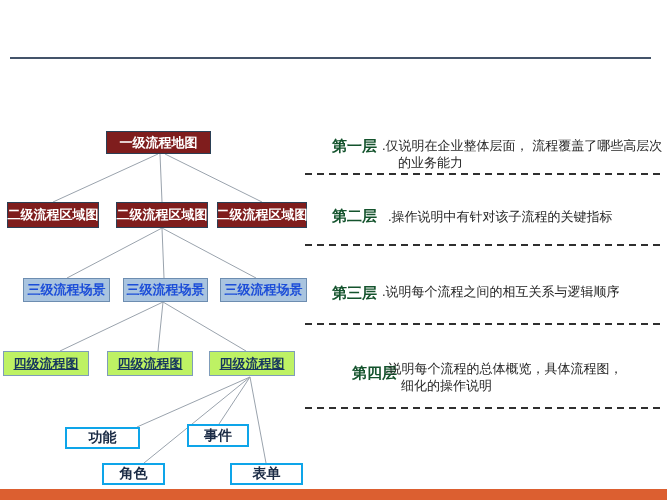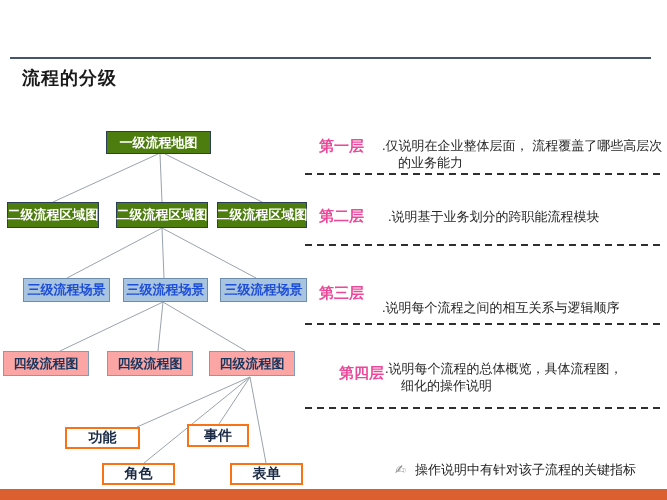--- a/index.html
+++ b/index.html
@@ -6,61 +6,60 @@
   .slide{
     position:relative;width:667px;height:500px;background:#ffffff;
     font-family:"Liberation Sans","DejaVu Sans",sans-serif;overflow:hidden;
   }
   .top-rule{position:absolute;left:10px;top:57px;width:641px;height:2px;background:#44546A;}
   .title{position:absolute;left:22px;top:66px;margin:0;font-size:18px;font-weight:bold;color:#1a1a1a;letter-spacing:1px;}
   svg.overlay{position:absolute;left:0;top:0;width:667px;height:500px;}
 
   .tbox{position:absolute;display:flex;align-items:center;justify-content:center;
         font-weight:bold;text-align:center;box-sizing:border-box;white-space:nowrap;}
-  .lvl-dark{background:#4d7c0f;border:1px solid #2a3f55;color:#ffffff;font-size:13px;}
+  .lvl-dark{background:#7f1d1d;border:1px solid #2a3f55;color:#ffffff;font-size:13px;}
   .lvl-mid{background:#A9C4DF;border:1px solid #6d8db0;color:#1d4ed8;font-size:13px;}
-  .lvl-light{background:#fca5a5;border:1px solid #7f9cba;color:#17375E;font-size:13px;}
-  .lvl-white{background:#ffffff;border:2px solid #f97316;color:#1b2b45;font-size:14px;}
+  .lvl-light{background:#bef264;border:1px solid #7f9cba;color:#17375E;font-size:13px;text-decoration:underline;}
+  .lvl-white{background:#ffffff;border:2px solid #0ea5e9;color:#1b2b45;font-size:14px;}
 
   .b-l1{left:106px;top:131px;width:105px;height:23px;}
   .b-l2a{left:7px;top:202px;width:92px;height:26px;}
   .b-l2b{left:116px;top:202px;width:92px;height:26px;}
   .b-l2c{left:217px;top:202px;width:90px;height:26px;}
   .b-l3a{left:23px;top:278px;width:87px;height:24px;}
   .b-l3b{left:123px;top:278px;width:85px;height:24px;}
   .b-l3c{left:220px;top:278px;width:87px;height:24px;}
   .b-l4a{left:3px;top:351px;width:86px;height:25px;}
   .b-l4b{left:107px;top:351px;width:86px;height:25px;}
   .b-l4c{left:209px;top:351px;width:86px;height:25px;}
   .b-fn{left:65px;top:427px;width:75px;height:22px;}
   .b-ev{left:187px;top:424px;width:62px;height:23px;}
-  .b-rl{left:102px;top:463px;width:73px;height:22px;}
+  .b-rl{left:102px;top:463px;width:63px;height:22px;}
   .b-fm{left:230px;top:463px;width:73px;height:22px;}
 
-  .lvl-label{position:absolute;left:319px;font-size:15px;font-weight:bold;color:#ec4899;white-space:nowrap;}
+  .lvl-label{position:absolute;left:332px;font-size:15px;font-weight:bold;color:#14532d;white-space:nowrap;}
   .lvl-desc{position:absolute;font-size:13px;color:#262626;line-height:17px;
             padding-left:16px;text-indent:-16px;}
   .lab1{top:137px;} .des1{left:382px;top:137px;width:270px;}
   .lab2{top:207px;} .des2{left:388px;top:208px;width:262px;}
-  .lab3{top:284px;} .des3{left:382px;top:299px;width:230px;}
+  .lab3{top:284px;} .des3{left:382px;top:283px;width:230px;}
   .lab4{top:364px;margin-left:20px;} .des4{left:385px;top:360px;width:232px;}
 
   .bullet{position:absolute;left:395px;width:264px;font-size:13px;color:#222;line-height:17px;}
   .bullet .bicon{color:#8a8a8a;font-size:13px;margin-right:9px;}
   .bul1{top:423px;} .bul2{top:461px;}
 
   .footer-bar{position:absolute;left:0;top:489px;width:667px;height:11px;background:#DC5F30;}
 </style>
 </head>
 <body>
 
 <div class="slide">
 
   <div class="top-rule"></div>
-  <h1 class="title">流程的分级</h1>
 
   <svg class="overlay" viewBox="0 0 667 500">
 
     <line x1="158" y1="154" x2="53" y2="202" stroke="#9aa3ad" stroke-width="1"></line>
     <line x1="160" y1="154" x2="162" y2="202" stroke="#9aa3ad" stroke-width="1"></line>
     <line x1="165" y1="154" x2="262" y2="202" stroke="#9aa3ad" stroke-width="1"></line>
 
     <line x1="162" y1="228" x2="67" y2="278" stroke="#9aa3ad" stroke-width="1"></line>
     <line x1="162" y1="228" x2="164" y2="278" stroke="#9aa3ad" stroke-width="1"></line>
     <line x1="162" y1="228" x2="256" y2="278" stroke="#9aa3ad" stroke-width="1"></line>
@@ -92,26 +91,23 @@
   <div class="tbox lvl-light b-l4c">四级流程图</div>
   <div class="tbox lvl-white b-fn">功能</div>
   <div class="tbox lvl-white b-ev">事件</div>
   <div class="tbox lvl-white b-rl">角色</div>
   <div class="tbox lvl-white b-fm">表单</div>
 
   <div class="lvl-label lab1">第一层</div>
   <div class="lvl-desc des1">.仅说明在企业整体层面，  流程覆盖了哪些高层次的业务能力</div>
 
   <div class="lvl-label lab2">第二层</div>
-  <div class="lvl-desc des2">.说明基于业务划分的跨职能流程模块</div>
+  <div class="lvl-desc des2">.操作说明中有针对该子流程的关键指标</div>
 
   <div class="lvl-label lab3">第三层</div>
   <div class="lvl-desc des3">.说明每个流程之间的相互关系与逻辑顺序</div>
 
   <div class="lvl-label lab4">第四层</div>
   <div class="lvl-desc des4">.说明每个流程的总体概览，具体流程图，细化的操作说明</div>
 
-  <div class="bullet bul2">
-    <span class="bicon">✍</span><span>操作说明中有针对该子流程的关键指标</span>
-  </div>
 
   <div class="footer-bar"></div>
 </div>
 
 </body></html>

